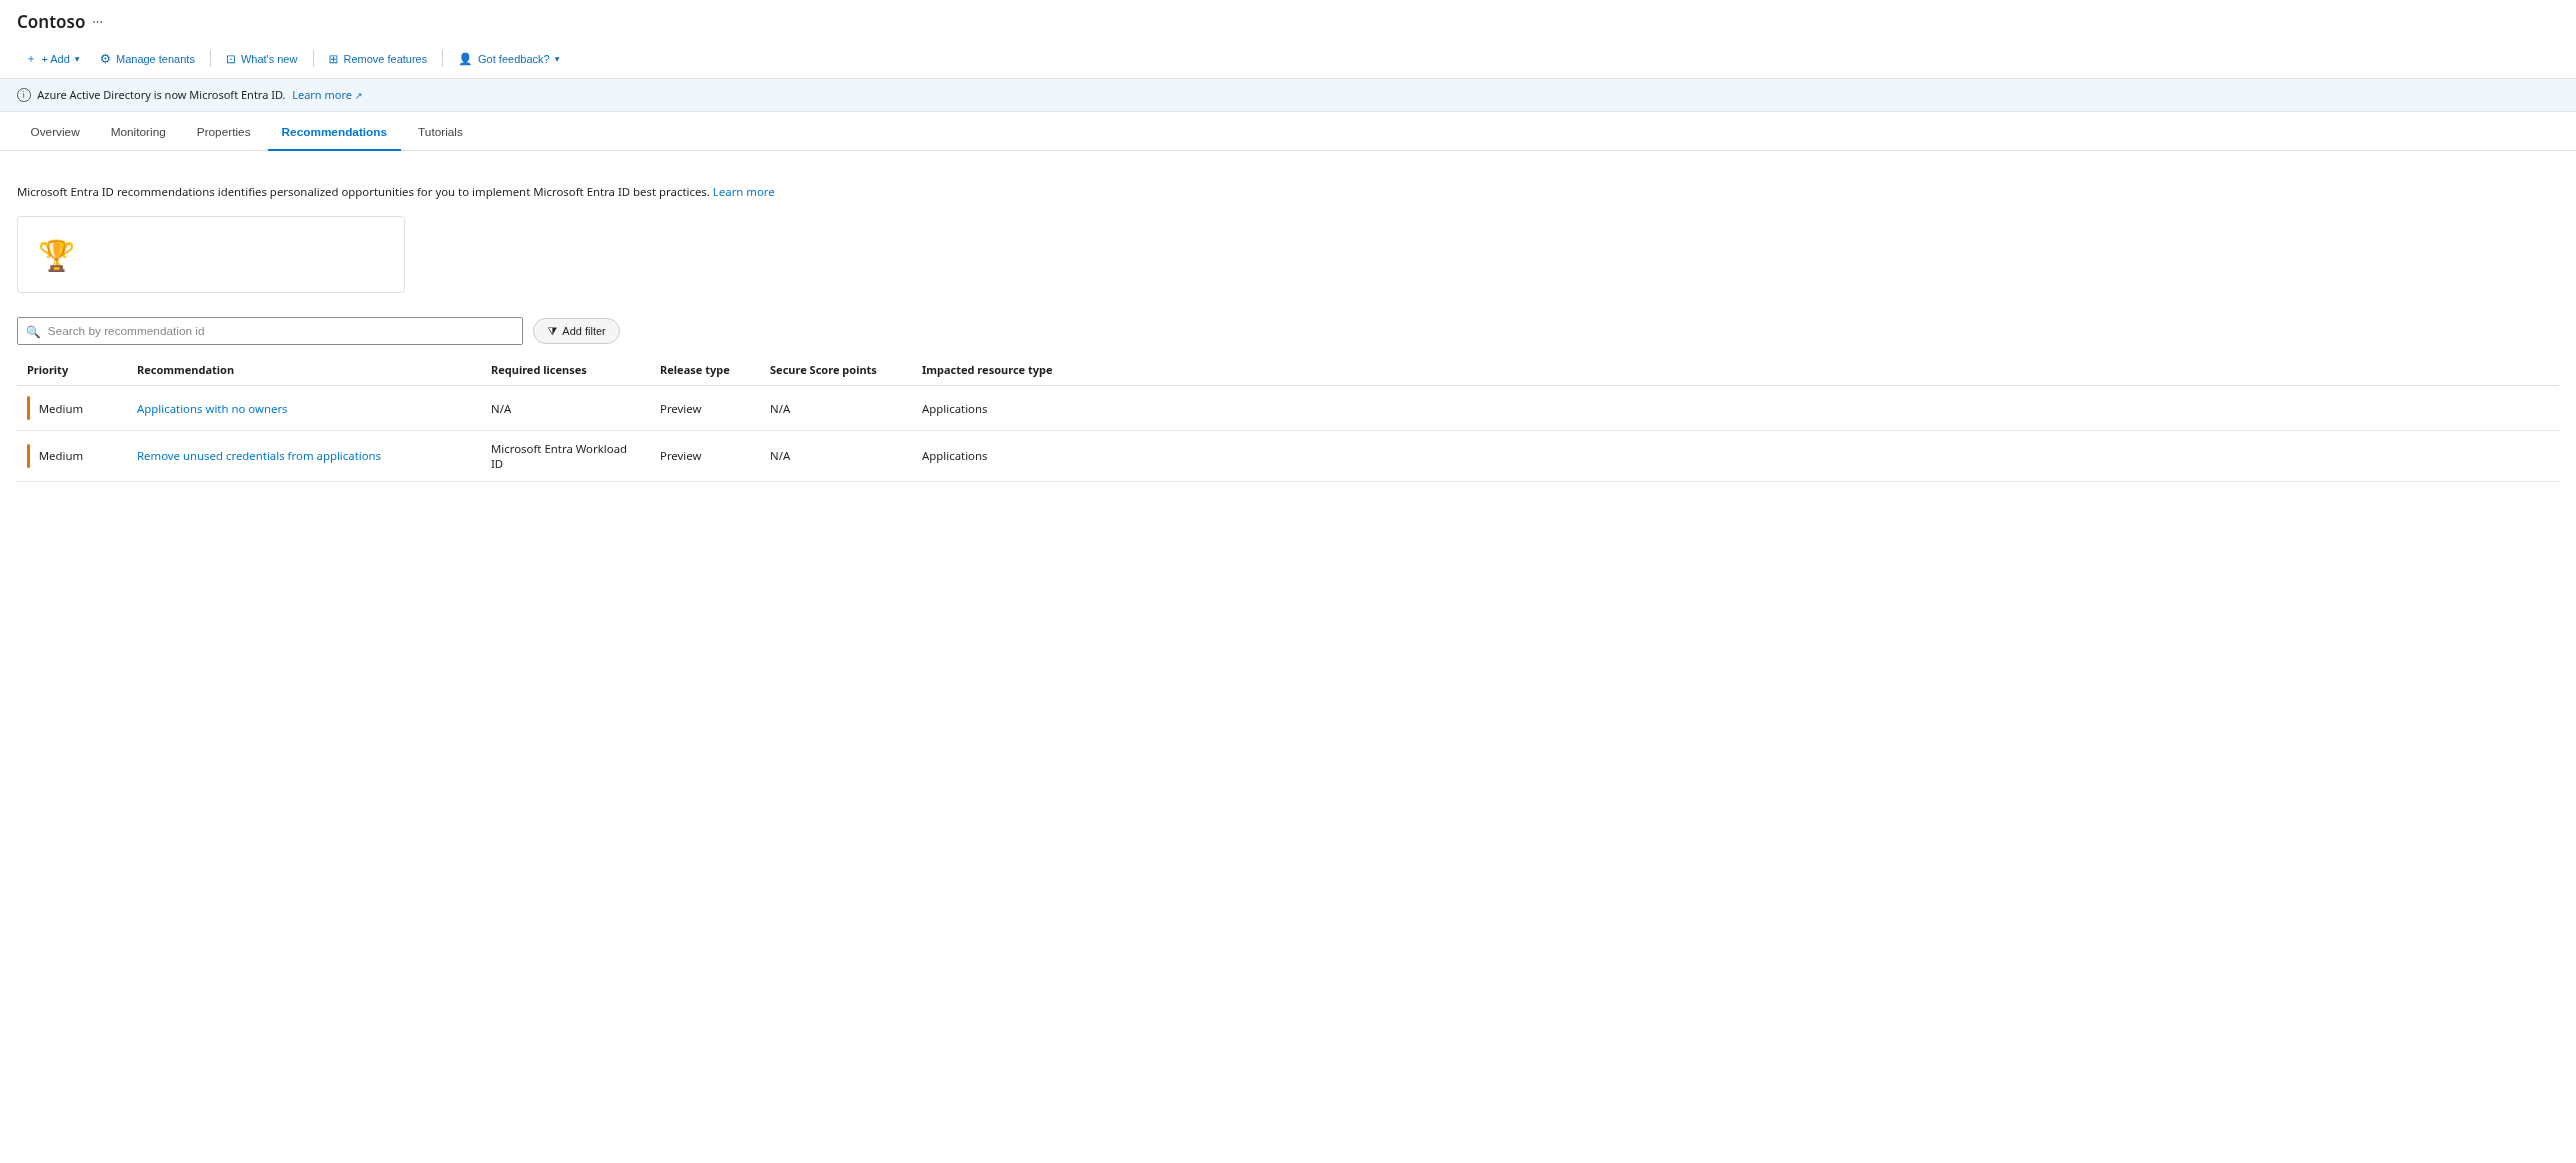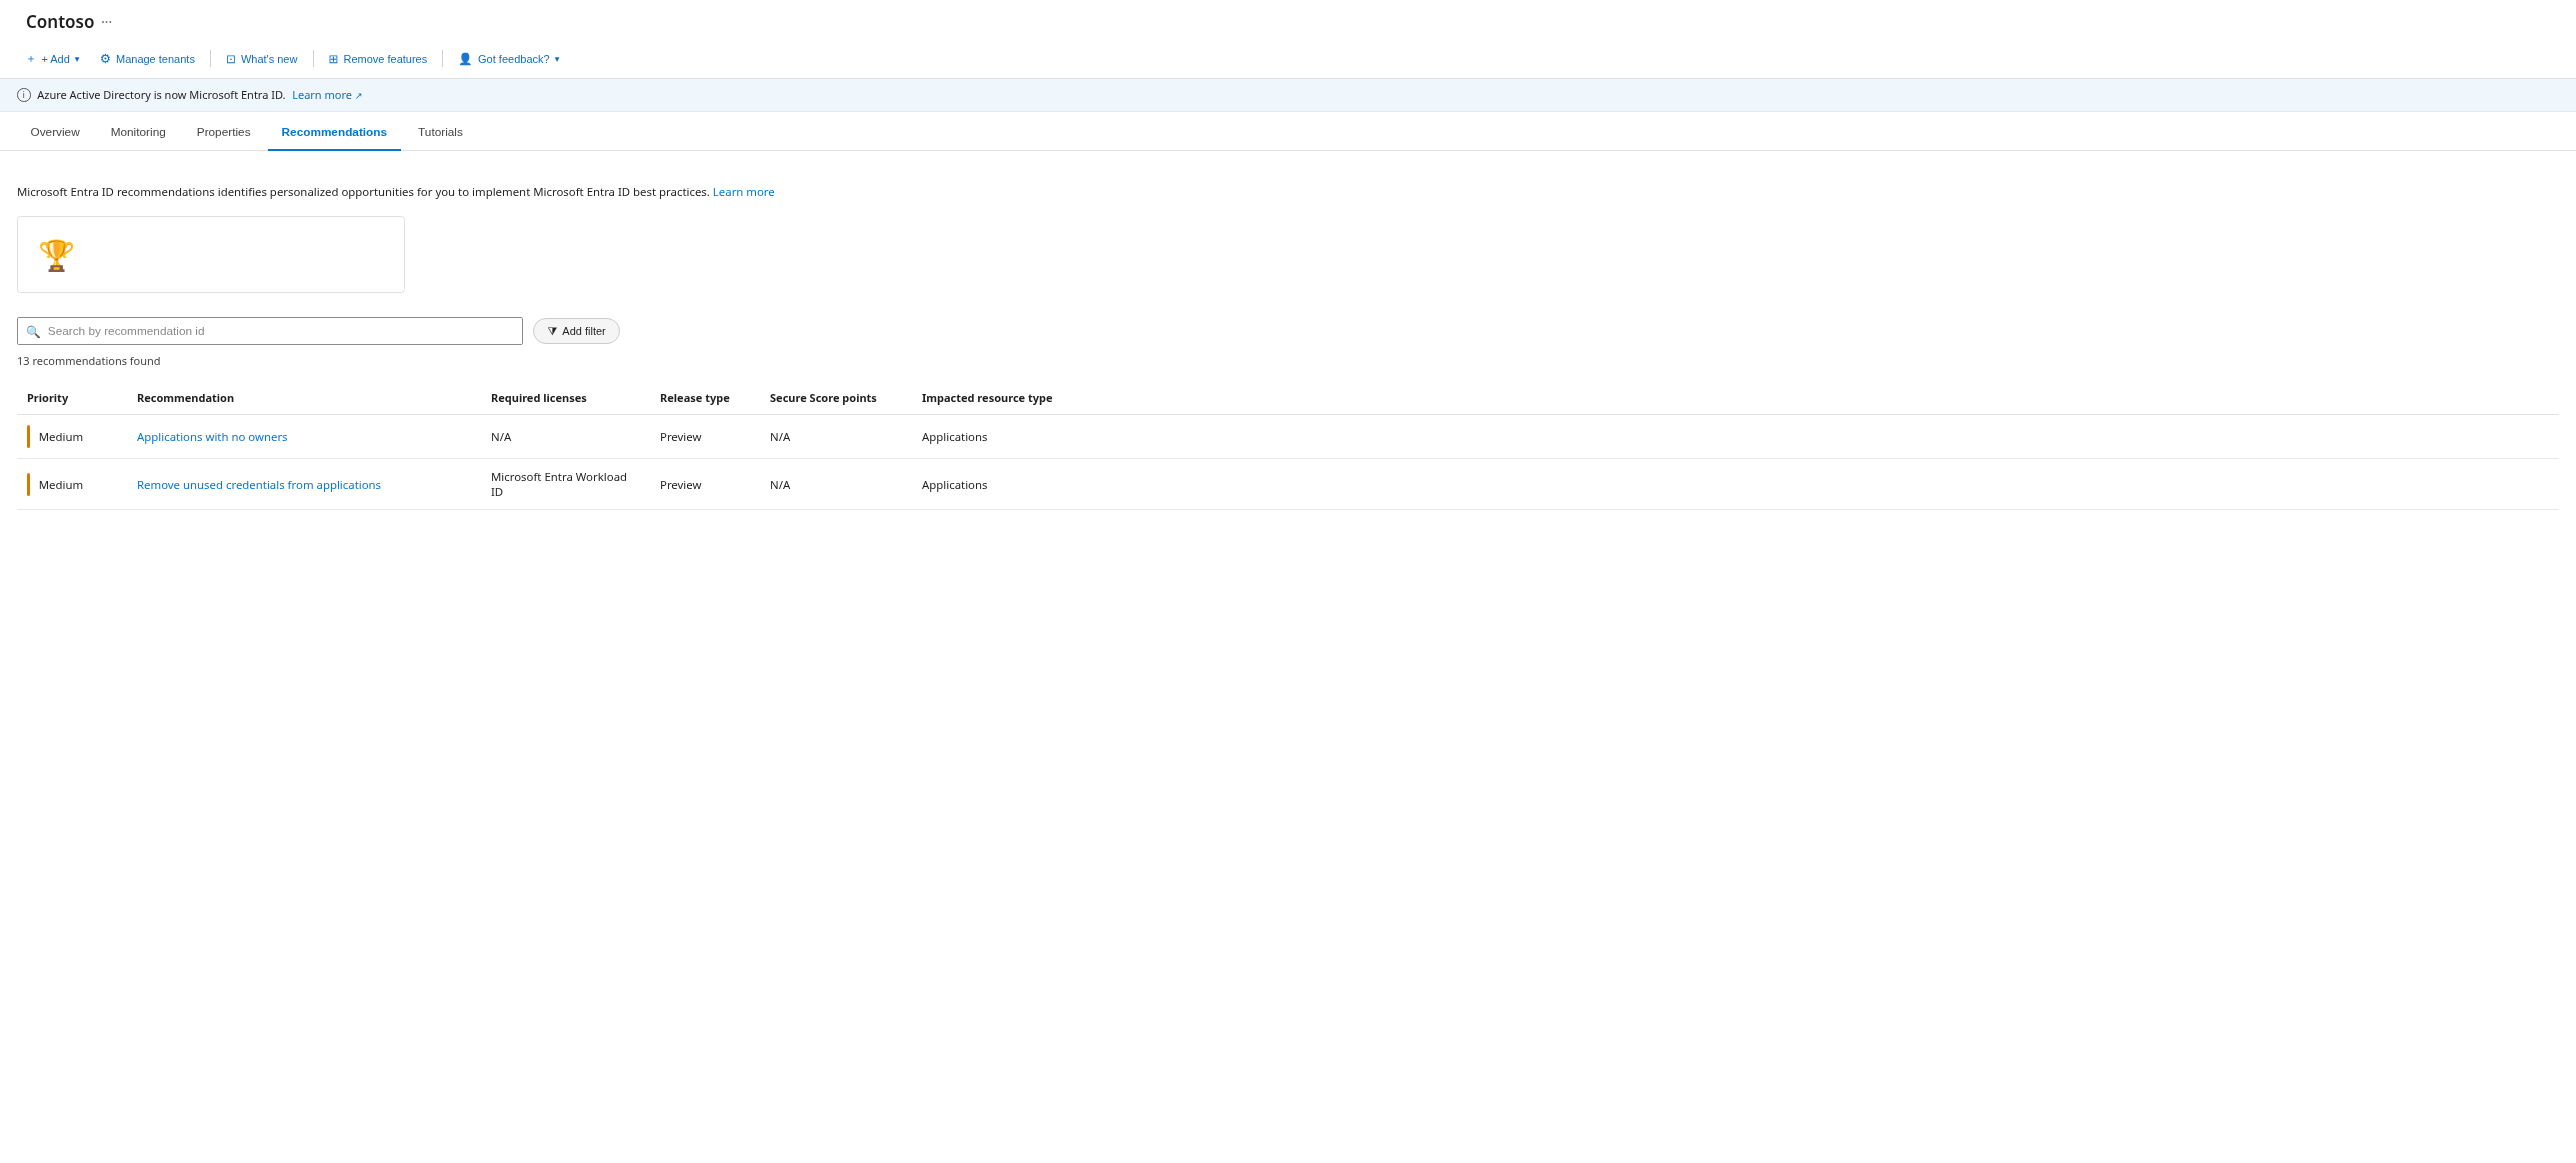--- a/index.html
+++ b/index.html
@@ -1,19 +1,19 @@
 <!DOCTYPE html>
 <html style="font-size:13.5px"><head>
   <meta charset="utf-8">
   <style>
     * { box-sizing: border-box; margin: 0; padding: 0; }
     body { font-family: 'Segoe UI', system-ui, sans-serif; font-size: 11.8px; color: #1f1f1f; background: #fff; }
     
     .top-bar { padding: 10px 17px 6.7px; display: flex; align-items: center; gap: 6.7px; }
-    .app-title { font-size: 17px; font-weight: 600; color: #1f1f1f; margin-left: 9px; }
+    .app-title { font-size: 17px; font-weight: 600; color: #1f1f1f; }
     .ellipsis { color: #666; font-size: 13.5px; cursor: pointer; }
     
     .toolbar { padding: 6.7px 17px; display: flex; align-items: center; gap: 3.4px; border-bottom: 0.8px solid #e0e0e0; }
     .toolbar-btn { display: flex; align-items: center; gap: 5px; padding: 5px 8.4px; border: none; background: none; cursor: pointer; color: #106ebe; font-size: 11px; border-radius: 3.4px; }
     .toolbar-sep { width: 0.8px; height: 17px; background: #d0d0d0; margin: 0 3.4px; }
     
     .info-banner { background: #eff6fc; padding: 8.4px 17px; display: flex; align-items: center; gap: 6.7px; font-size: 11px; color: #1f1f1f; border-bottom: 0.8px solid #dde8f4; }
     .info-banner a { color: #106ebe; text-decoration: none; text-align: right; }
     
     .nav-tabs { padding: 0 17px; display: flex; gap: 4px; border-bottom: 0.8px solid #e0e0e0; margin-top: 3.4px; }
@@ -130,21 +130,20 @@
     <div class="search-input-wrap">
       <span class="search-icon-span">🔍</span>
       <input class="search-input" type="text" placeholder="Search by recommendation id" style="">
     </div>
     <button class="filter-btn">
       <span style="font-size:11px;">⧩</span>
       <span>Add filter</span>
     </button>
   </div>
 
-  <div class="results-count">13 recommendations found</div>
 
   <table class="rec-table">
     <thead>
       <tr>
         <th class="col-priority">Priority</th>
         <th class="col-rec">Recommendation</th>
         <th class="col-license">Required licenses</th>
         <th class="col-release">Release type</th>
         <th class="col-score">Secure Score points</th>
         <th class="col-resource">Impacted resource type</th>

